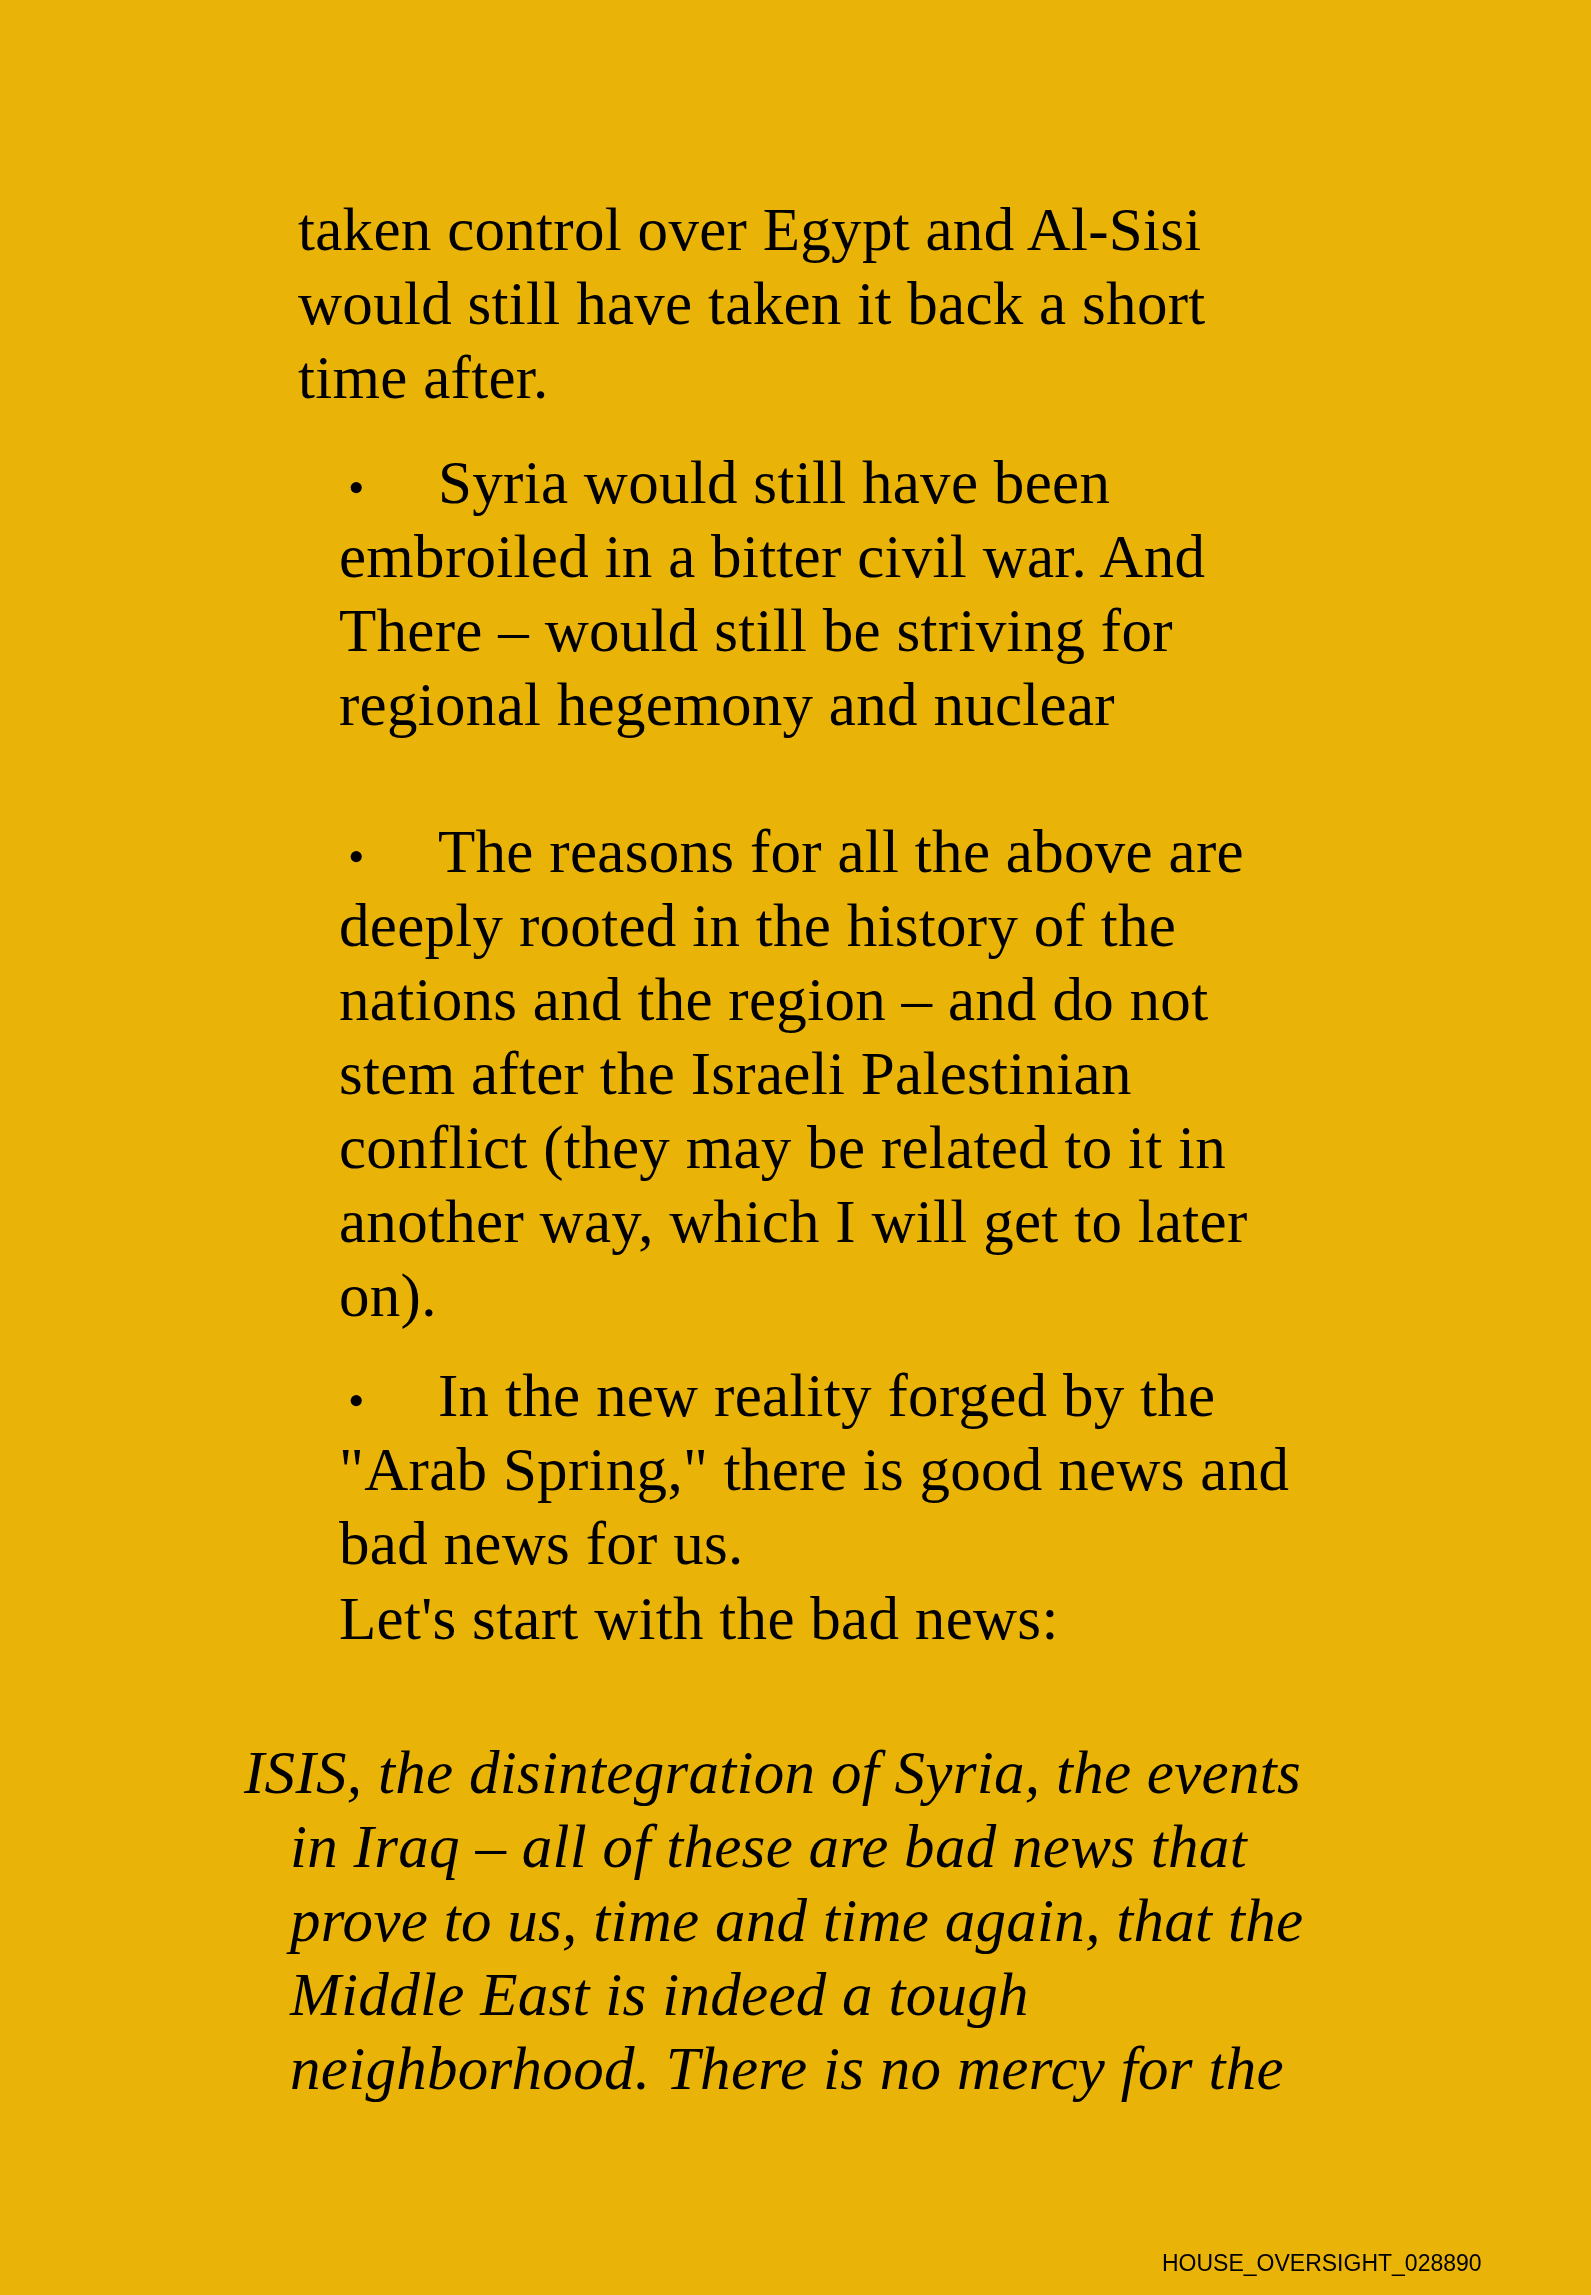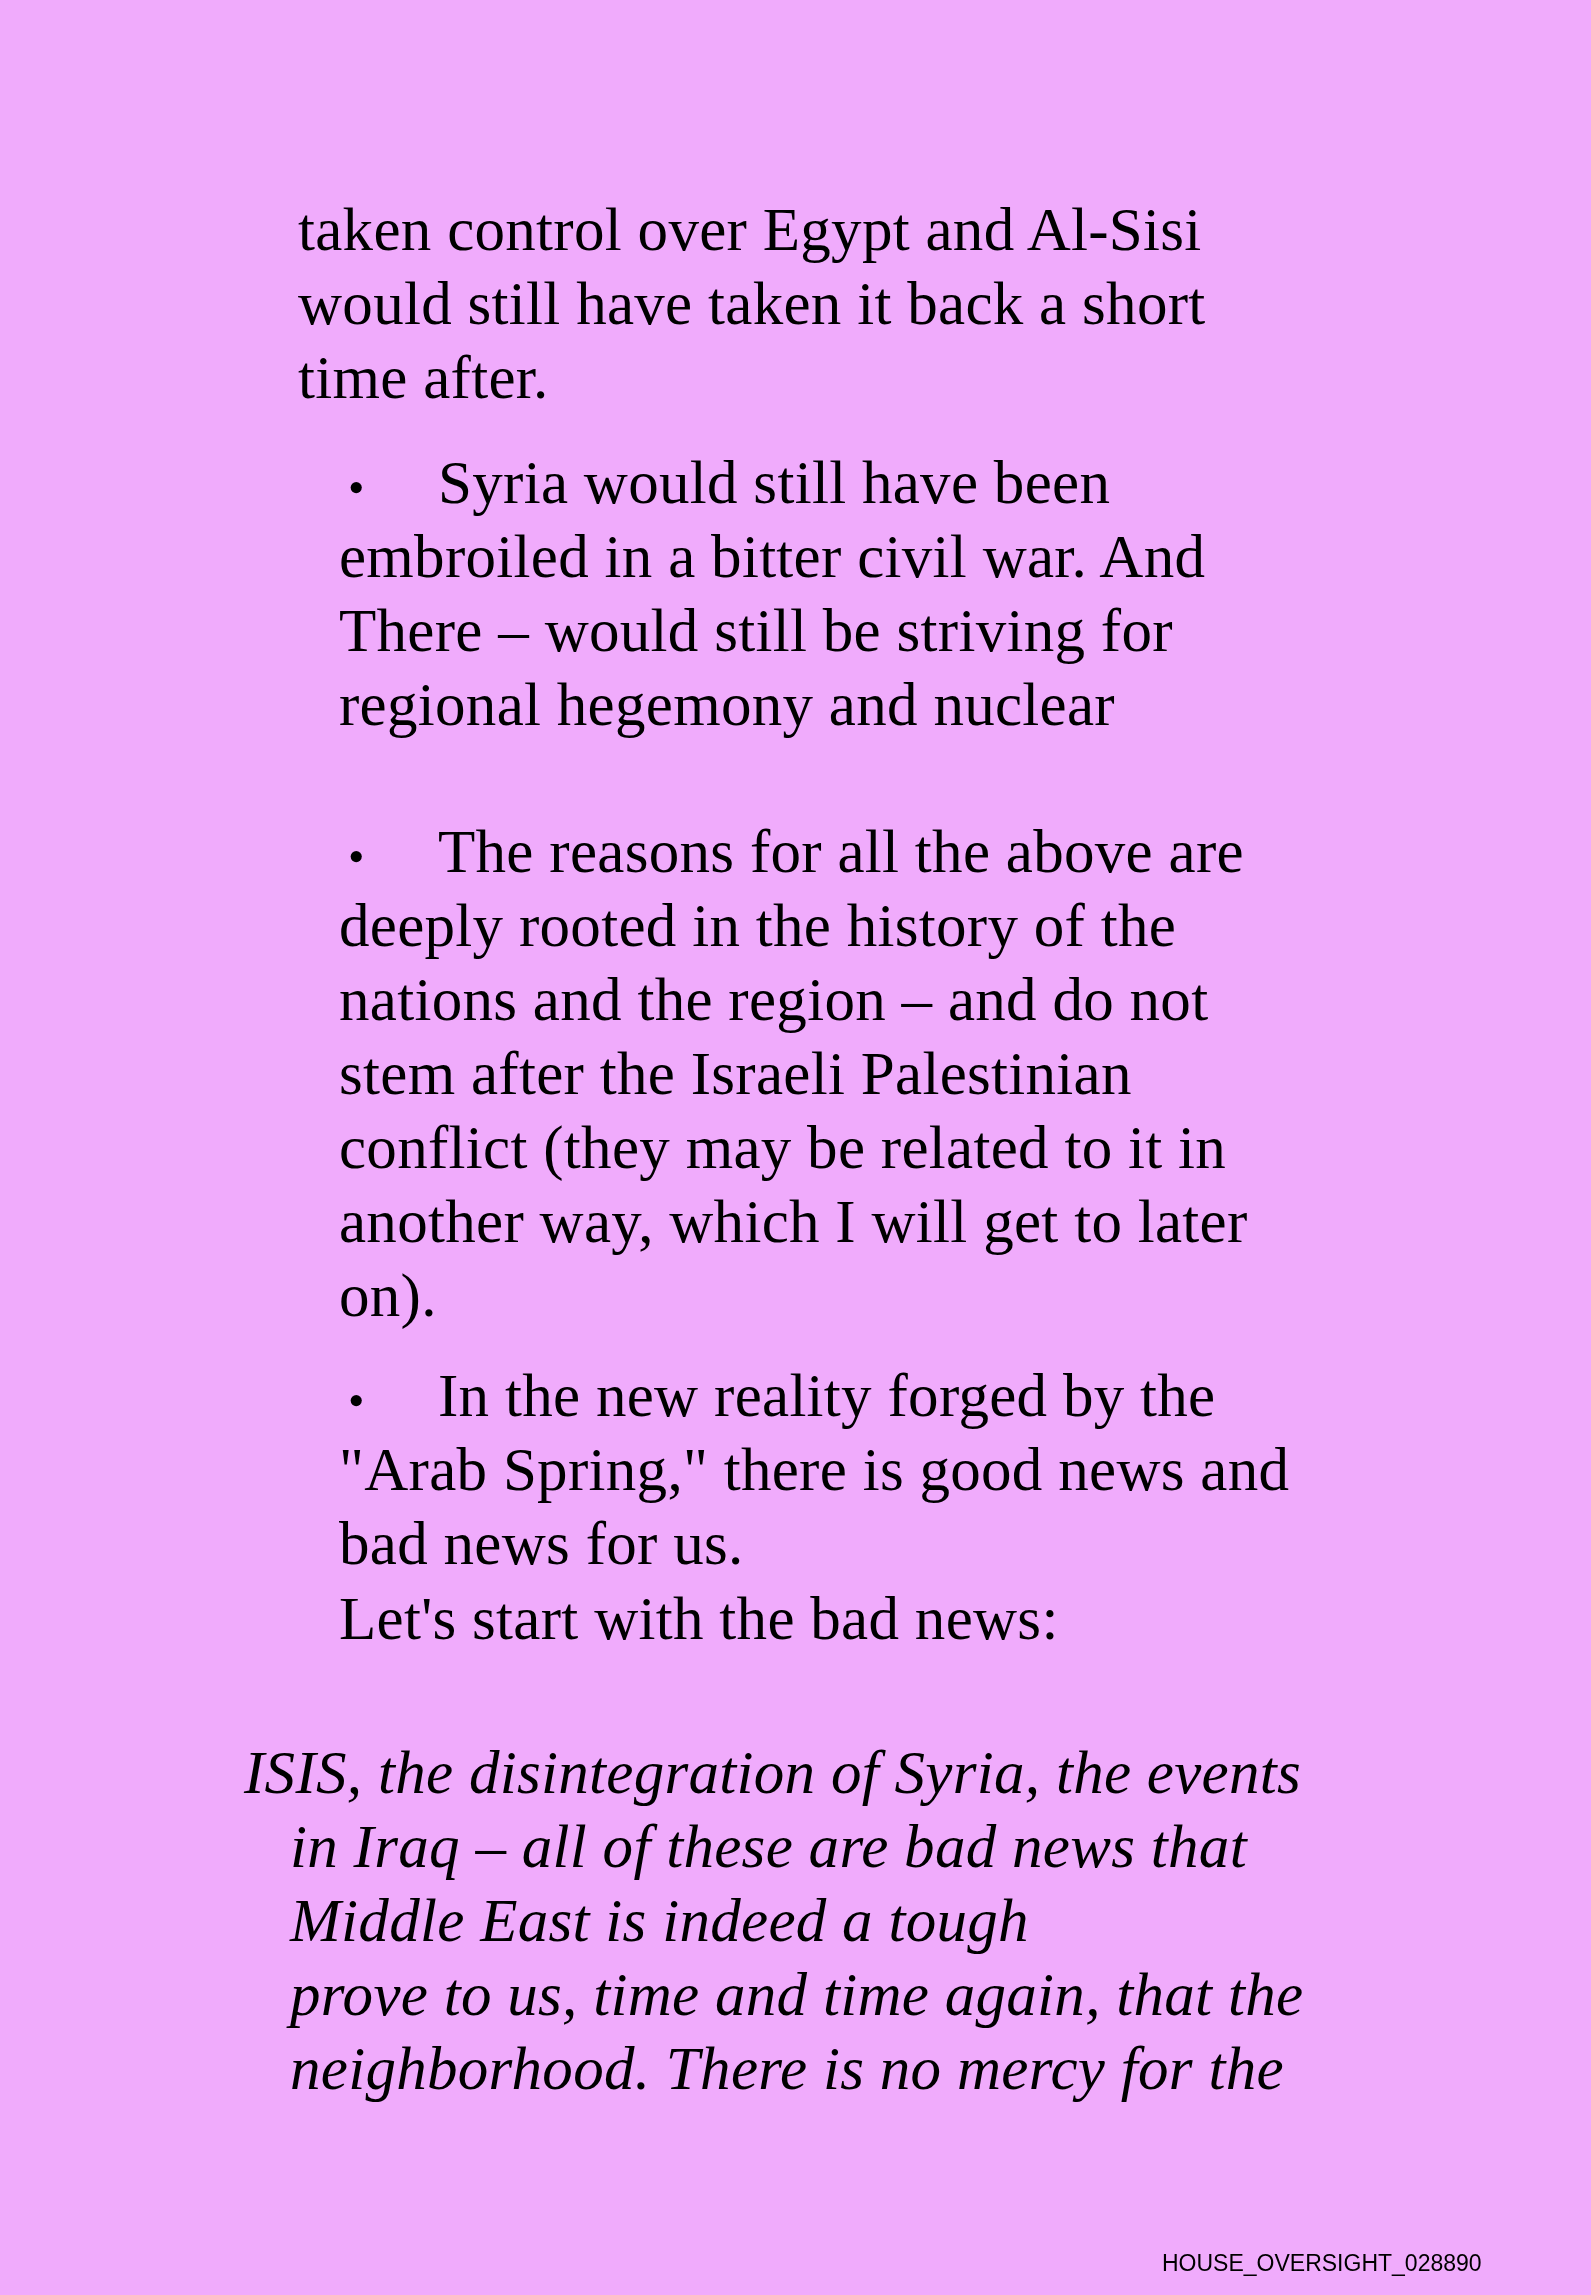--- a/index.html
+++ b/index.html
@@ -1,20 +1,20 @@
 <!DOCTYPE html>
 <html style="font-size:10.3px"><head>
 <meta charset="utf-8">
 <style>
   html, body { margin: 0; padding: 0; background: #e8e8e8; }
   .page {
     position: relative;
     width: 1592px;
     height: 2295px;
-    background: #f0abfc;
+    background: #eab308;
     overflow: hidden;
     font-family: "Liberation Serif", "DejaVu Serif", serif;
     color: #000000;
   }
   .text-layer { position: absolute; inset: 0; }
   .block {
     position: absolute;
     font-size: 61px;
     line-height: 74px;
     white-space: nowrap;
@@ -82,20 +82,20 @@
         <div class="line first"><span class="bullet-cell">•</span><span>In the new reality forged by the</span></div>
         <div class="line"><span>"Arab Spring," there is good news and</span></div>
         <div class="line"><span>bad news for us.</span></div>
       </div>
       <div class="block type-plain pos-line-lets-start">
         <div class="line first"><span>Let's start with the bad news:</span></div>
       </div>
       <div class="block type-hanging pos-para-isis">
         <div class="line first"><span>ISIS, the disintegration of Syria, the events</span></div>
         <div class="line"><span>in Iraq – all of these are bad news that</span></div>
+        <div class="line"><span>prove to us, time and time again, that the</span></div>
         <div class="line"><span>Middle East is indeed a tough</span></div>
-        <div class="line"><span>prove to us, time and time again, that the</span></div>
         <div class="line"><span>neighborhood. There is no mercy for the</span></div>
       </div>
     </div>
   <div class="bates-stamp">HOUSE_OVERSIGHT_028890</div>
 </div>
 
 
 </body></html>

